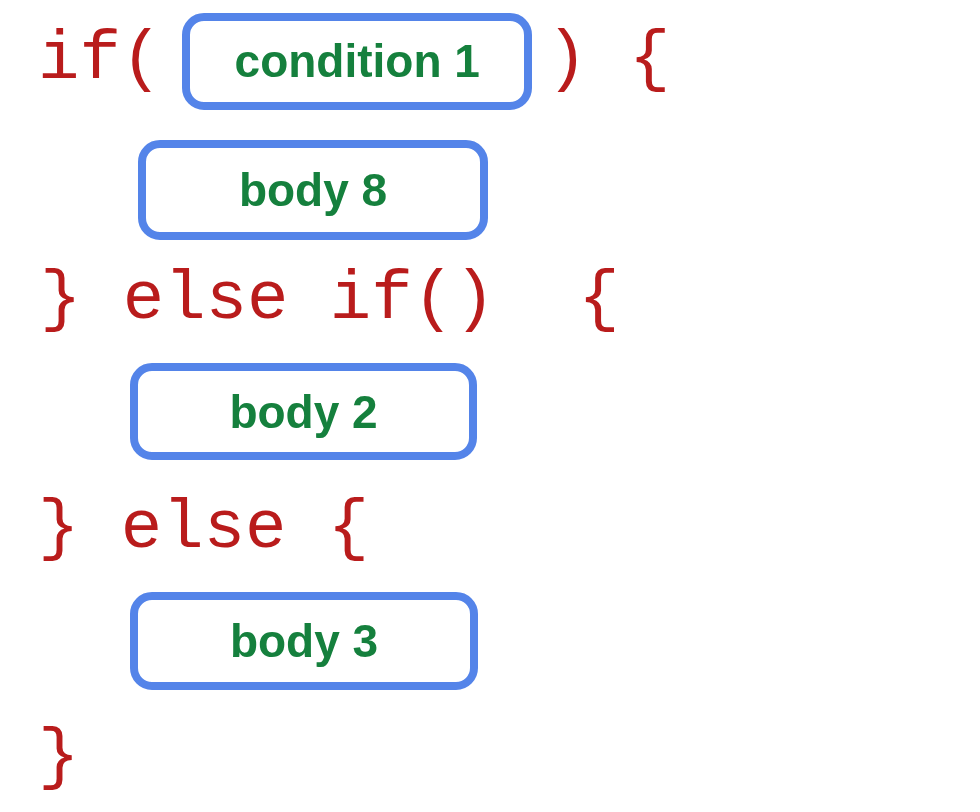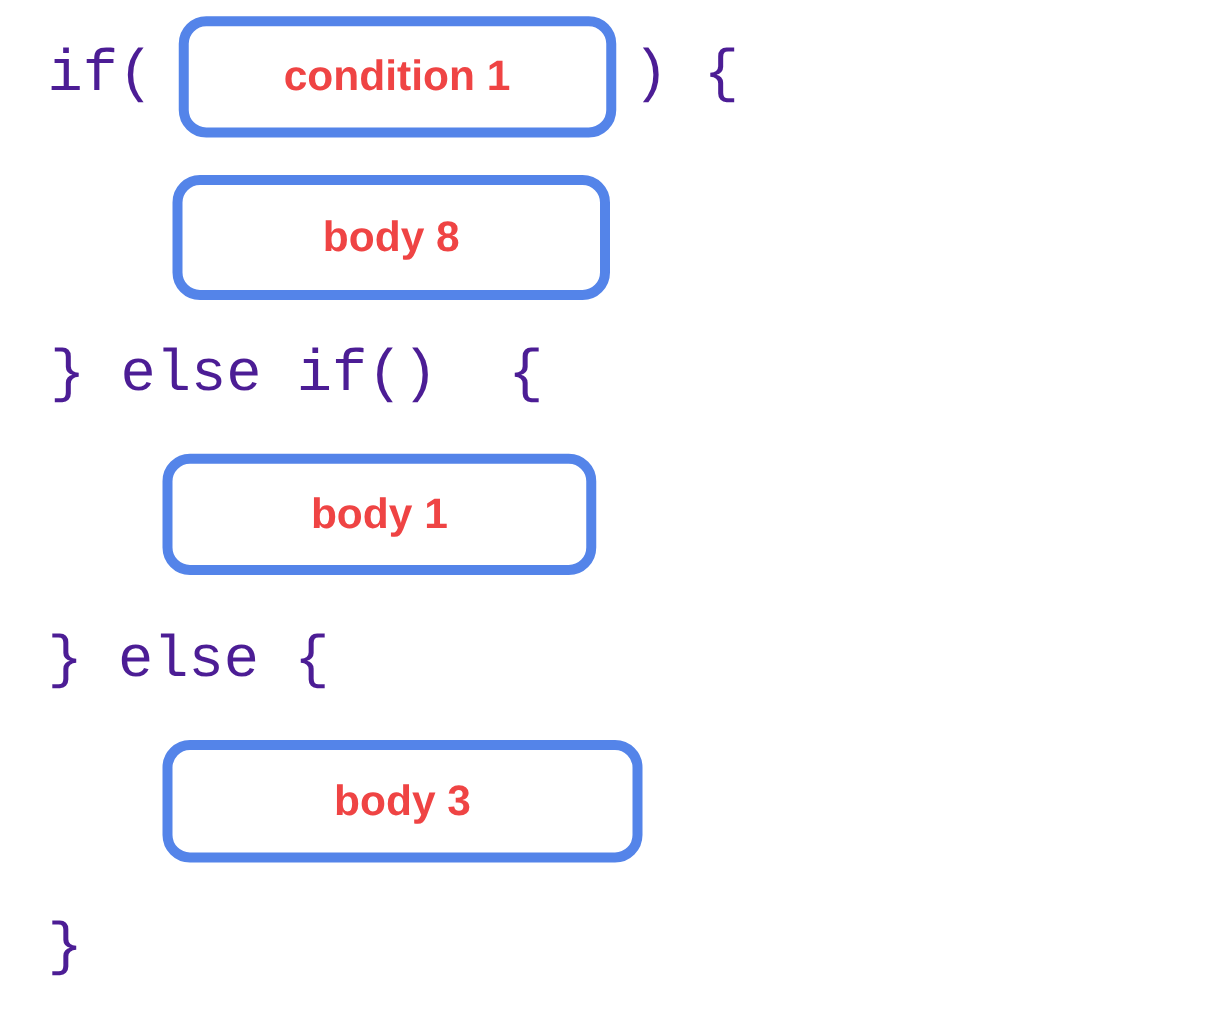--- a/index.html
+++ b/index.html
@@ -15,57 +15,57 @@
     overflow: hidden;
     font-family: "Liberation Sans", sans-serif;
   }
   .row {
     position: absolute;
     display: flex;
     align-items: center;
   }
   .code {
     font-family: "Liberation Mono", "DejaVu Sans Mono", monospace;
-    font-size: 47px;
+    font-size: 69px;
     font-weight: 400;
-    color: #4c1d95;
+    color: #b91c1c;
     white-space: pre;
     line-height: 1.1;
   }
   .slot {
     box-sizing: border-box;
     background: #ffffff;
     border: 8px solid #5484e9;
     border-radius: 22px;
     display: flex;
     align-items: center;
     justify-content: center;
     flex: 0 0 auto;
   }
   .slot-label {
     font-family: "Liberation Sans", sans-serif;
-    font-size: 34px;
+    font-size: 46px;
     font-weight: 600;
-    color: #ef4444;
+    color: #15803d;
     white-space: pre;
   }
   
   .row-1 { left: 38px;  top: 8px;   height: 106px; }
   .row-2 { left: 138px; top: 140px; }
   .row-3 { left: 40px;  top: 248px; height: 106px; }
   .row-4 { left: 130px; top: 363px; }
   .row-5 { left: 38px;  top: 495px; height: 70px; text-align: right; }
   .row-6 { left: 130px; top: 592px; }
   .row-7 { left: 38px;  top: 722px; height: 74px; }
 
   .slot-condition-1 { width: 350px; height: 97px; margin: 0 14px 0 20px; }
   .slot-body-1      { width: 350px; height: 100px; }
   .slot-condition-2 { width: 356px; height: 96px; }
   .slot-body-2      { width: 347px; height: 97px; }
-  .slot-body-3      { width: 384px; height: 98px; }
+  .slot-body-3      { width: 348px; height: 98px; }
 </style>
 </head>
 <body>
 
 <div class="canvas">
 
   <div class="row row-1">
     <span class="code">if(</span>
     <div class="slot slot-condition-1">
       <span class="slot-label">condition 1</span>
@@ -79,21 +79,21 @@
     </div>
   </div>
 
   <div class="row row-3">
     <span class="code">} else if(</span>
     <span class="code">)  {</span>
   </div>
 
   <div class="row row-4">
     <div class="slot slot-body-2">
-      <span class="slot-label">body 1</span>
+      <span class="slot-label">body 2</span>
     </div>
   </div>
 
   <div class="row row-5">
     <span class="code">} else {</span>
   </div>
 
   <div class="row row-6">
     <div class="slot slot-body-3">
       <span class="slot-label">body 3</span>

